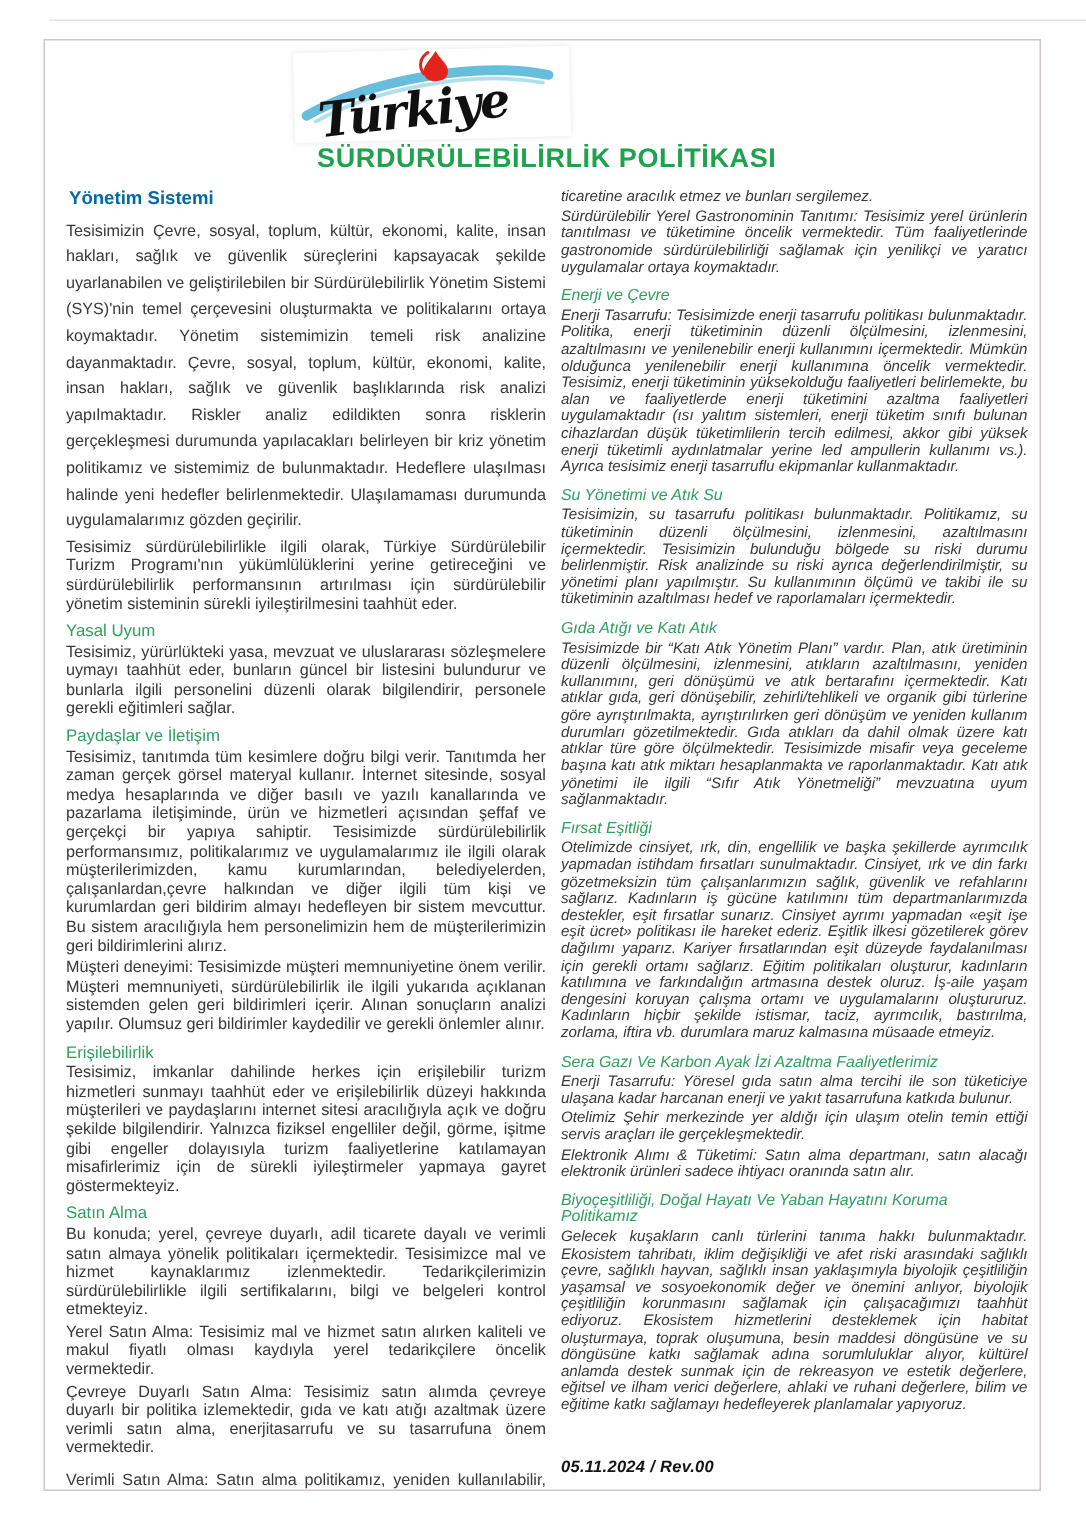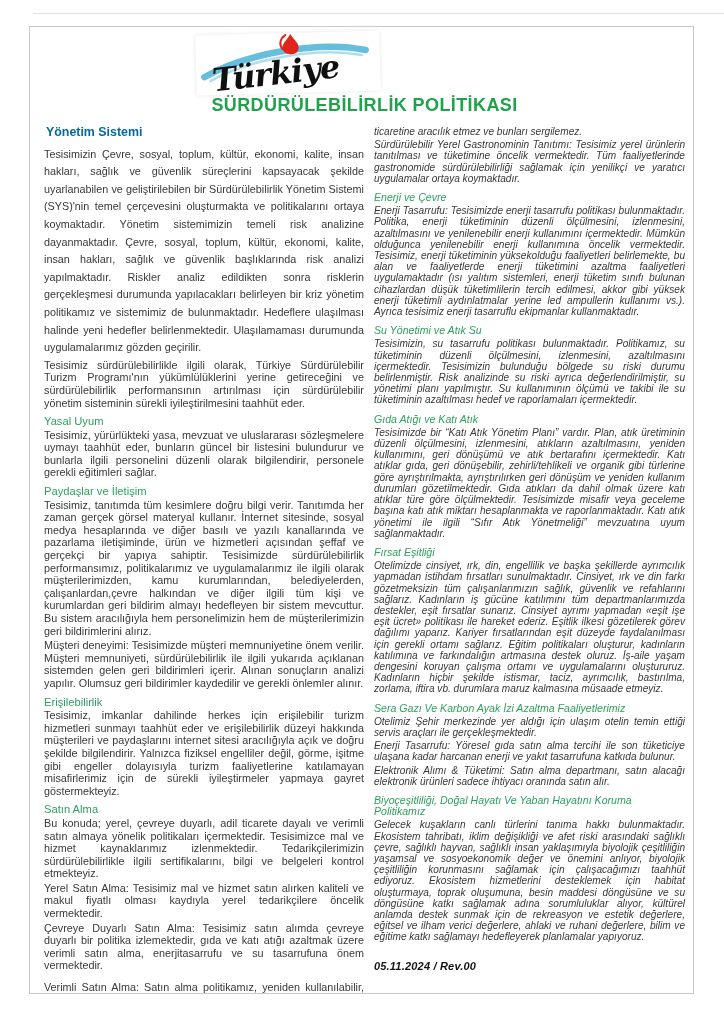--- a/index.html
+++ b/index.html
@@ -30,21 +30,21 @@
   .col{box-sizing:border-box;}
   .col-left{width:322px;font-size:10.8px;line-height:12.6px;}
   .col-right{width:313px;font-size:10.1px;line-height:11.2px;font-style:italic;}
   .para{text-align:justify;margin:0 0 2px 0;}
   .col-left .para.loose{line-height:17.6px;}
   .para.gap{margin-top:7px;}
   .sec-h{color:#2fa05f;font-weight:400;font-size:11.2px;margin:6px 0 1px 0;}
   .col-right .sec-h{font-size:10.6px;margin:8px 0 2px 0;}
   .sec-h.main{font-weight:700;color:#0369a1;font-size:12.4px;margin:0 0 7px 2px;}
   .sec-h.mt{}
-  .rev{font-weight:700;color:#141414;font-size:11px;margin-top:18px;letter-spacing:0.2px;}
+  .rev{font-weight:700;color:#141414;font-size:11px;margin-top:30px;letter-spacing:0.2px;}
 </style>
 </head>
 <body>
 
 <div class="top-edge"></div>
 
 <div class="sheet">
 
   <div class="header">
     <div class="logo-card">
@@ -85,22 +85,22 @@
         <div class="para">Sürdürülebilir Yerel Gastronominin Tanıtımı: Tesisimiz yerel ürünlerin tanıtılması ve tüketimine öncelik vermektedir. Tüm faaliyetlerinde gastronomide sürdürülebilirliği sağlamak için yenilikçi ve yaratıcı uygulamalar ortaya koymaktadır.</div>
         <div class="sec-h mt">Enerji ve Çevre</div>
         <div class="para">Enerji Tasarrufu: Tesisimizde enerji tasarrufu politikası bulunmaktadır. Politika, enerji tüketiminin düzenli ölçülmesini, izlenmesini, azaltılmasını ve yenilenebilir enerji kullanımını içermektedir. Mümkün olduğunca yenilenebilir enerji kullanımına öncelik vermektedir. Tesisimiz, enerji tüketiminin yüksekolduğu faaliyetleri belirlemekte, bu alan ve faaliyetlerde enerji tüketimini azaltma faaliyetleri uygulamaktadır (ısı yalıtım sistemleri, enerji tüketim sınıfı bulunan cihazlardan düşük tüketimlilerin tercih edilmesi, akkor gibi yüksek enerji tüketimli aydınlatmalar yerine led ampullerin kullanımı vs.). Ayrıca tesisimiz enerji tasarruflu ekipmanlar kullanmaktadır.</div>
         <div class="sec-h mt">Su Yönetimi ve Atık Su</div>
         <div class="para">Tesisimizin, su tasarrufu politikası bulunmaktadır. Politikamız, su tüketiminin düzenli ölçülmesini, izlenmesini, azaltılmasını içermektedir. Tesisimizin bulunduğu bölgede su riski durumu belirlenmiştir. Risk analizinde su riski ayrıca değerlendirilmiştir, su yönetimi planı yapılmıştır. Su kullanımının ölçümü ve takibi ile su tüketiminin azaltılması hedef ve raporlamaları içermektedir.</div>
         <div class="sec-h mt">Gıda Atığı ve Katı Atık</div>
         <div class="para">Tesisimizde bir “Katı Atık Yönetim Planı” vardır. Plan, atık üretiminin düzenli ölçülmesini, izlenmesini, atıkların azaltılmasını, yeniden kullanımını, geri dönüşümü ve atık bertarafını içermektedir. Katı atıklar gıda, geri dönüşebilir, zehirli/tehlikeli ve organik gibi türlerine göre ayrıştırılmakta, ayrıştırılırken geri dönüşüm ve yeniden kullanım durumları gözetilmektedir. Gıda atıkları da dahil olmak üzere katı atıklar türe göre ölçülmektedir. Tesisimizde misafir veya geceleme başına katı atık miktarı hesaplanmakta ve raporlanmaktadır. Katı atık yönetimi ile ilgili “Sıfır Atık Yönetmeliği” mevzuatına uyum sağlanmaktadır.</div>
         <div class="sec-h mt">Fırsat Eşitliği</div>
         <div class="para">Otelimizde cinsiyet, ırk, din, engellilik ve başka şekillerde ayrımcılık yapmadan istihdam fırsatları sunulmaktadır. Cinsiyet, ırk ve din farkı gözetmeksizin tüm çalışanlarımızın sağlık, güvenlik ve refahlarını sağlarız.  Kadınların iş gücüne katılımını tüm departmanlarımızda destekler, eşit fırsatlar sunarız. Cinsiyet ayrımı yapmadan «eşit işe eşit ücret» politikası ile hareket ederiz. Eşitlik ilkesi gözetilerek görev dağılımı yaparız. Kariyer fırsatlarından eşit düzeyde faydalanılması için gerekli ortamı sağlarız. Eğitim politikaları oluşturur, kadınların katılımına ve farkındalığın artmasına destek oluruz. İş-aile yaşam dengesini koruyan çalışma ortamı ve uygulamalarını oluştururuz. Kadınların hiçbir şekilde istismar, taciz, ayrımcılık, bastırılma, zorlama, iftira vb. durumlara maruz kalmasına müsaade etmeyiz.</div>
         <div class="sec-h mt">Sera Gazı Ve Karbon Ayak İzi Azaltma Faaliyetlerimiz</div>
+        <div class="para">Enerji Tasarrufu: Yöresel gıda satın alma tercihi ile son tüketiciye ulaşana kadar harcanan enerji ve yakıt tasarrufuna katkıda bulunur.</div>
         <div class="para">Otelimiz Şehir merkezinde yer aldığı için ulaşım otelin temin ettiği servis araçları ile gerçekleşmektedir.</div>
-        <div class="para">Enerji Tasarrufu: Yöresel gıda satın alma tercihi ile son tüketiciye ulaşana kadar harcanan enerji ve yakıt tasarrufuna katkıda bulunur.</div>
         <div class="para">Elektronik Alımı &amp; Tüketimi:  Satın alma departmanı, satın alacağı elektronik ürünleri sadece ihtiyacı oranında satın alır.</div>
         <div class="sec-h mt">Biyoçeşitliliği, Doğal Hayatı Ve Yaban Hayatını Koruma Politikamız</div>
         <div class="para">Gelecek kuşakların canlı türlerini tanıma hakkı bulunmaktadır. Ekosistem tahribatı, iklim değişikliği ve afet riski arasındaki sağlıklı çevre, sağlıklı hayvan, sağlıklı insan yaklaşımıyla biyolojik çeşitliliğin yaşamsal ve sosyoekonomik değer ve önemini anlıyor, biyolojik çeşitliliğin korunmasını sağlamak için çalışacağımızı taahhüt ediyoruz. Ekosistem hizmetlerini desteklemek için habitat oluşturmaya, toprak oluşumuna, besin maddesi döngüsüne ve su döngüsüne katkı sağlamak adına sorumluluklar alıyor, kültürel anlamda destek sunmak için de rekreasyon ve estetik değerlere, eğitsel ve ilham verici değerlere, ahlaki ve ruhani değerlere, bilim ve eğitime katkı sağlamayı hedefleyerek planlamalar yapıyoruz.</div>
         <div class="rev">05.11.2024  / Rev.00</div>
       </div>
   </div>
 
 </div>
 
 </body></html>

